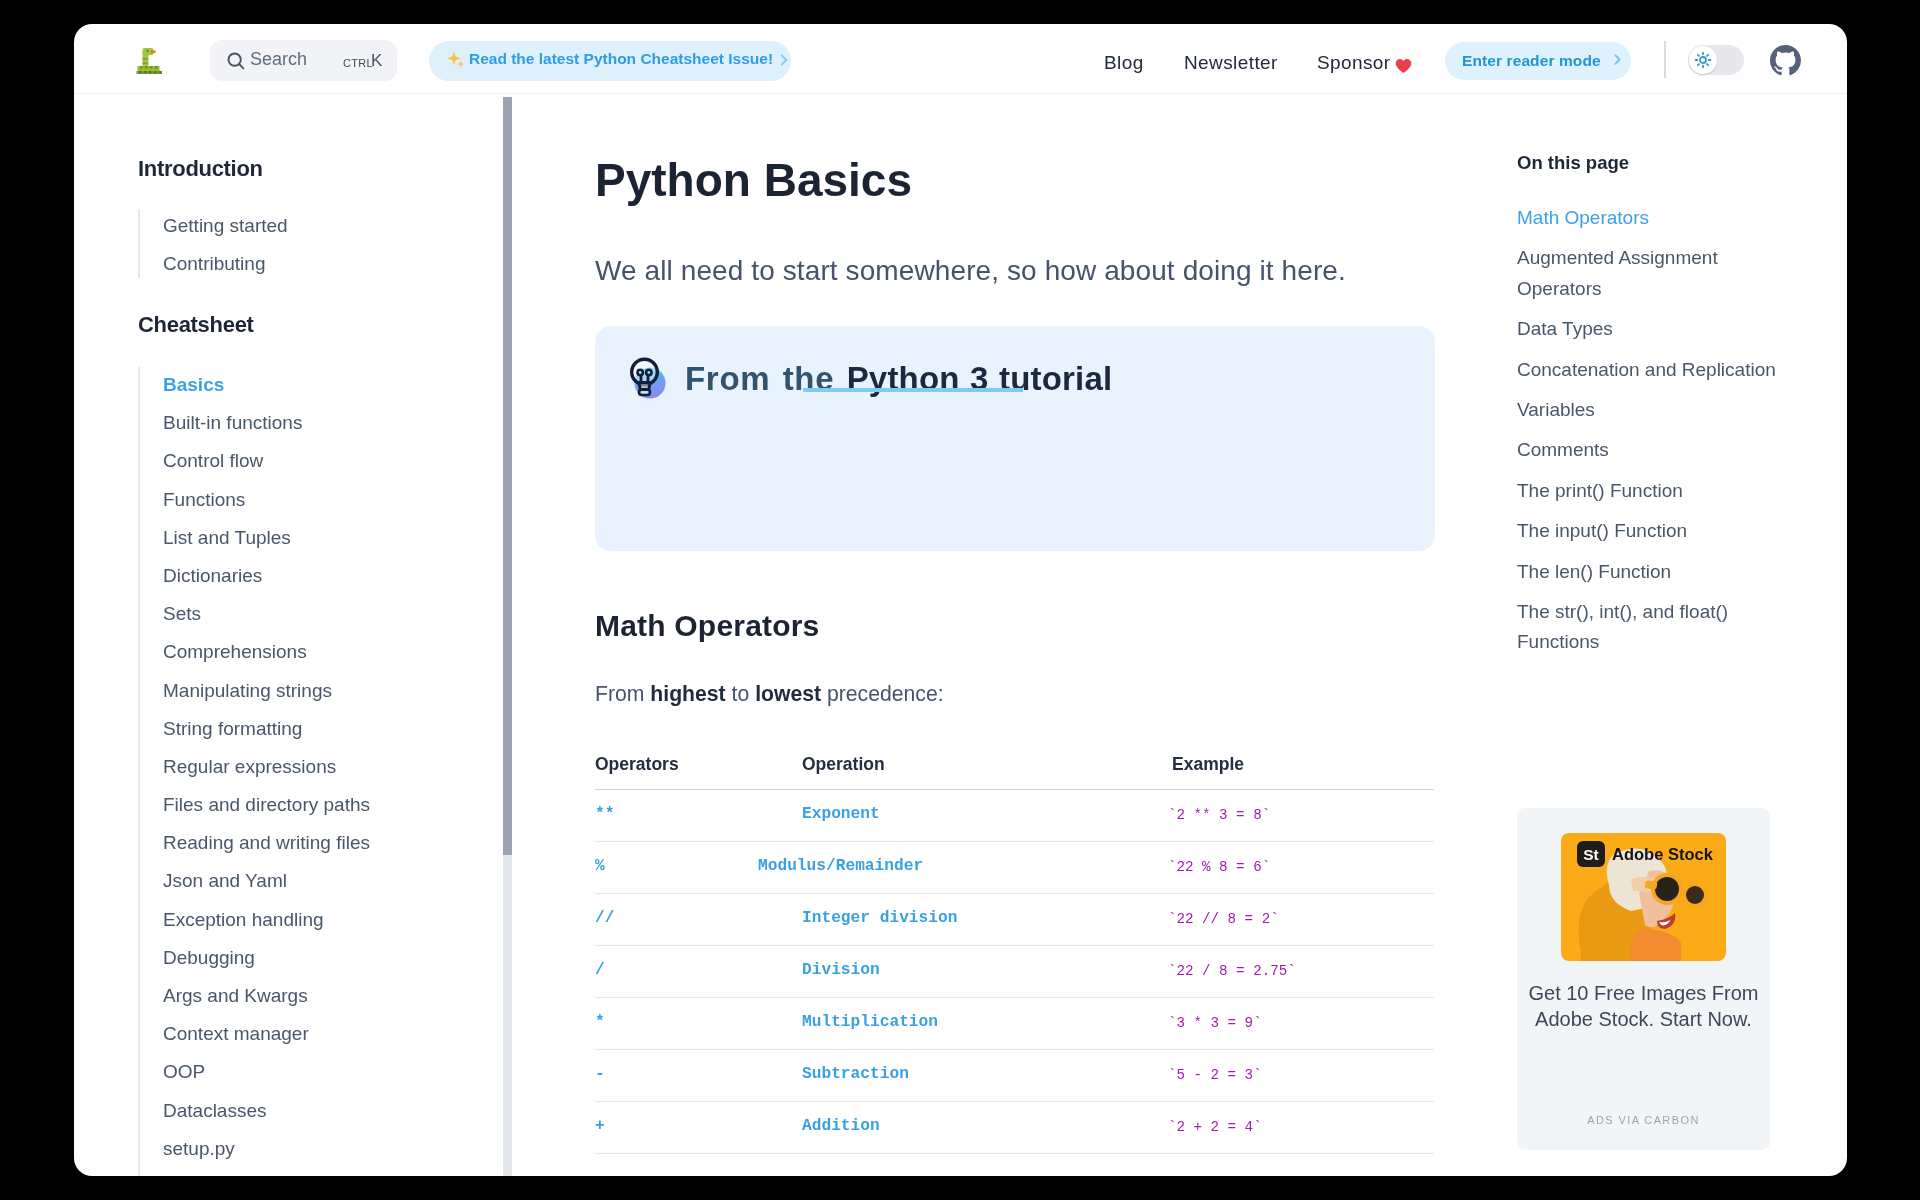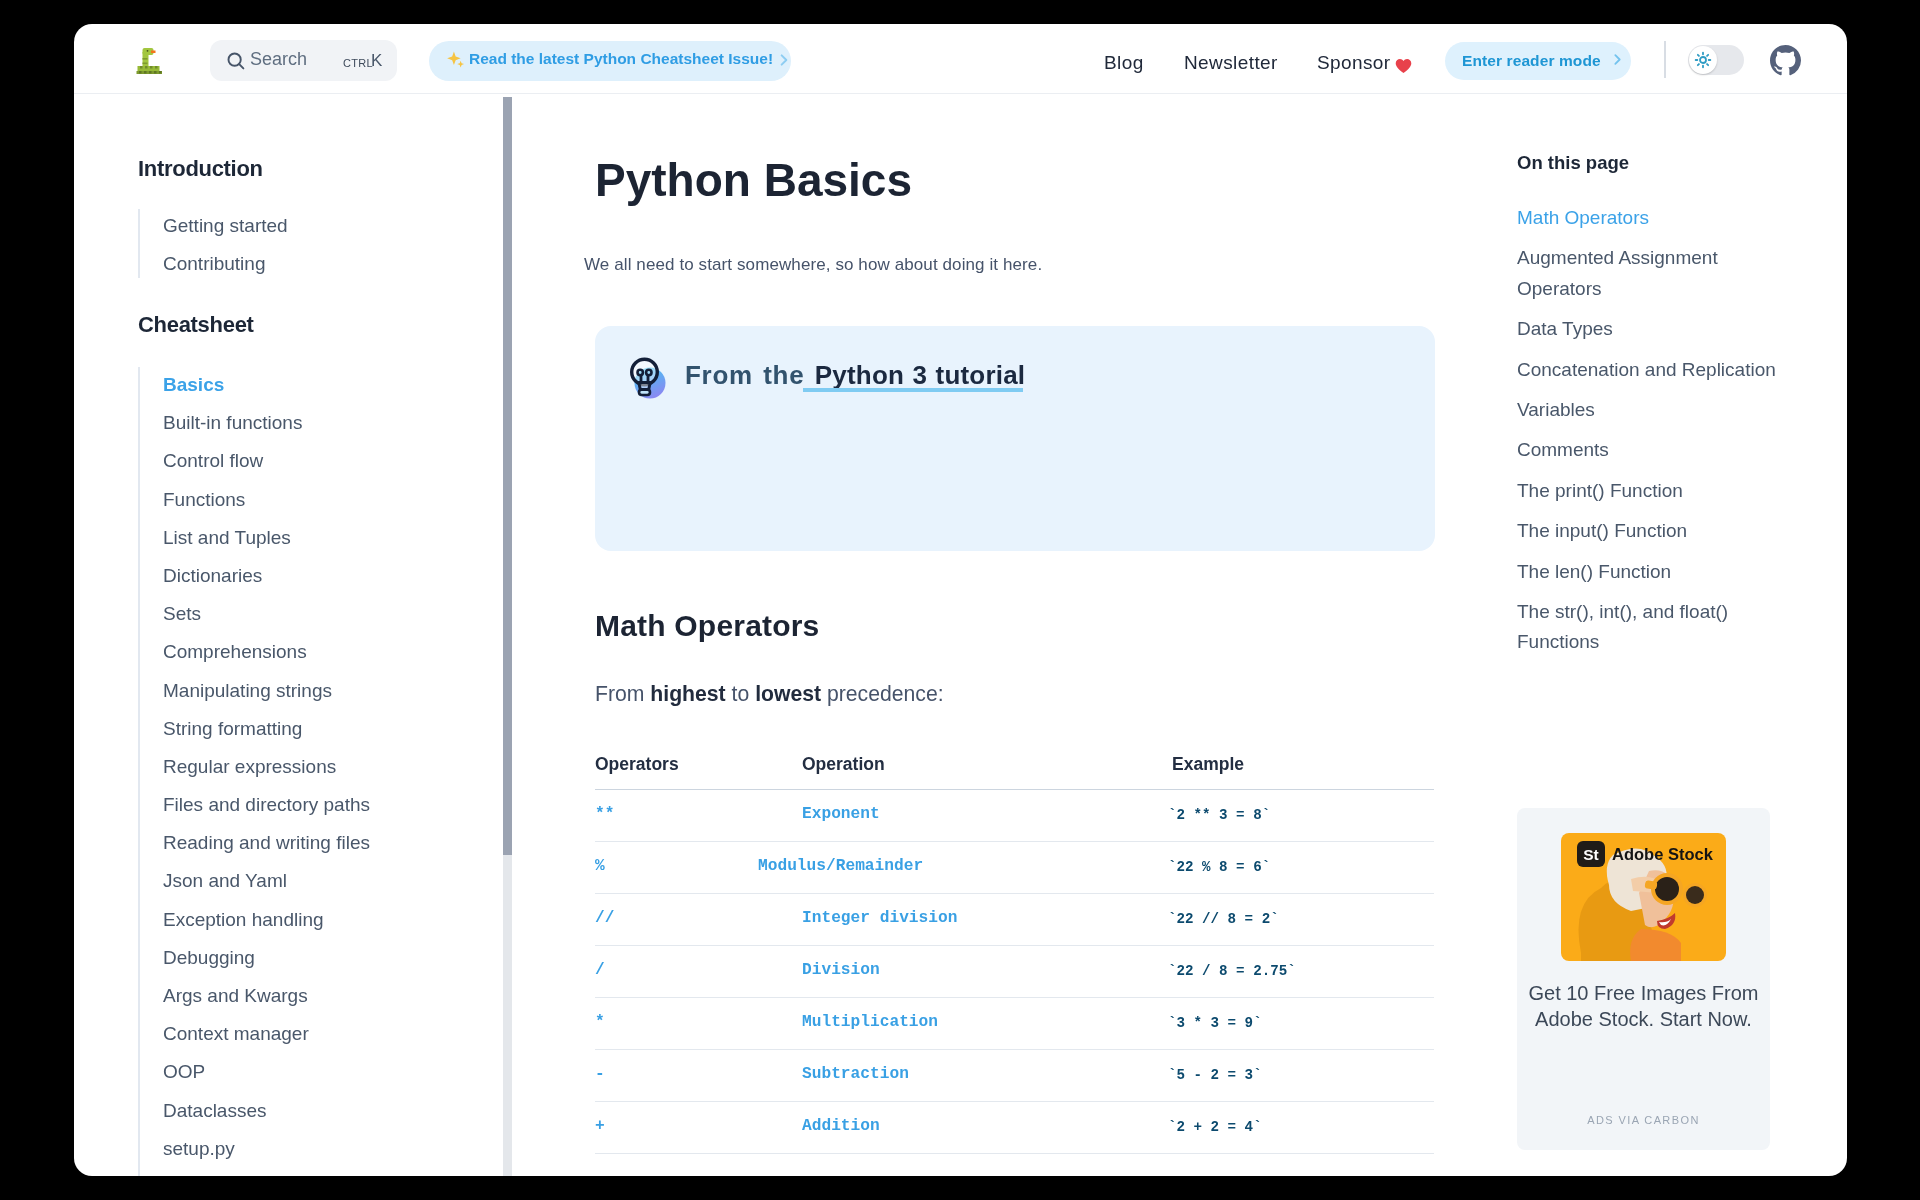--- a/index.html
+++ b/index.html
@@ -28,35 +28,35 @@
 .sbgroup { position:absolute; left:64px; border-left:2px solid #e2e8f0; }
 .sbgroup a { display:block; height:38.2px; padding-left:23px; font-size:19px; color:#49576a; text-decoration:none; }
 .sbgroup a.active { color:#3ba2e8; font-weight:700; }
 
 
 .sthumb { position:absolute; left:429px; top:73px; width:9px; height:758px; background:#9ba3b2; }
 .strack { position:absolute; left:429px; top:831px; width:9px; height:321px; background:#e4e7eb; }
 
 
 .h1 { position:absolute; left:521px; top:129px; font-size:46px; font-weight:700; color:#1c2433; }
-.sub { position:absolute; left:510px; top:231px; font-size:17px; letter-spacing:0.1px; color:#46536a; }
+.sub { position:absolute; left:521px; top:231px; font-size:28px; letter-spacing:0.1px; color:#46536a; }
 .callout { position:absolute; left:521px; top:302px; width:840px; height:225px; border-radius:16px; background:#e8f3fd; }
-.co-head { position:absolute; left:90px; top:34px; font-size:26px; font-weight:600; color:#32536e; letter-spacing:0.7px; word-spacing:2.5px; }
+.co-head { position:absolute; left:90px; top:34px; font-size:33px; font-weight:600; color:#32536e; letter-spacing:0.7px; word-spacing:2.5px; }
 .co-head b { color:#1b2940; font-weight:700; letter-spacing:0.2px; word-spacing:1px; }
 .co-under { position:absolute; left:208px; top:62px; width:220px; height:3.5px; background:#7fcbf2; }
 .co-para { position:absolute; left:90px; top:83px; width:760px; font-size:21.5px; line-height:35px; color:#44586e; white-space:nowrap; }
 .h2 { position:absolute; left:521px; top:585px; font-size:30px; font-weight:700; color:#1c2433; letter-spacing:0.2px; }
 .prec { position:absolute; left:521px; top:658px; font-size:21.2px; color:#46536a; }
 .prec b { color:#222c3e; }
 
 
 .thead { position:absolute; font-size:17.5px; font-weight:700; color:#232e42; }
 .tline { position:absolute; left:521px; width:839px; height:1px; background:#e3e8ee; }
 .mono { position:absolute; font-family:"Liberation Mono", monospace; font-size:16.2px; font-weight:700; color:#39a0e4; }
-.monosm { position:absolute; font-family:"Liberation Mono", monospace; font-size:14.2px; font-weight:700; color:#0c4a6e; }
+.monosm { position:absolute; font-family:"Liberation Mono", monospace; font-size:14.2px; font-weight:400; color:#a21caf; }
 
 
 .oth { position:absolute; left:1443px; top:128px; font-size:18.5px; font-weight:700; color:#1d2737; }
 .toc { position:absolute; left:1443px; top:179px; width:260px; }
 .toc a { display:block; font-size:19px; line-height:30.4px; color:#49576a; text-decoration:none; margin-bottom:10px; }
 .toc a.active { color:#3ba2e8; }
 .adbox { position:absolute; left:1443px; top:784px; width:253px; height:342px; border-radius:8px; background:#f2f5f8; }
 .adtxt { position:absolute; left:0; top:172px; width:253px; text-align:center; font-size:20px; line-height:26px; color:#3c4858; }
 .adcarbon { position:absolute; left:0; width:253px; text-align:center; font-size:11px; letter-spacing:1.4px; color:#9aa5b3; }
 </style>

